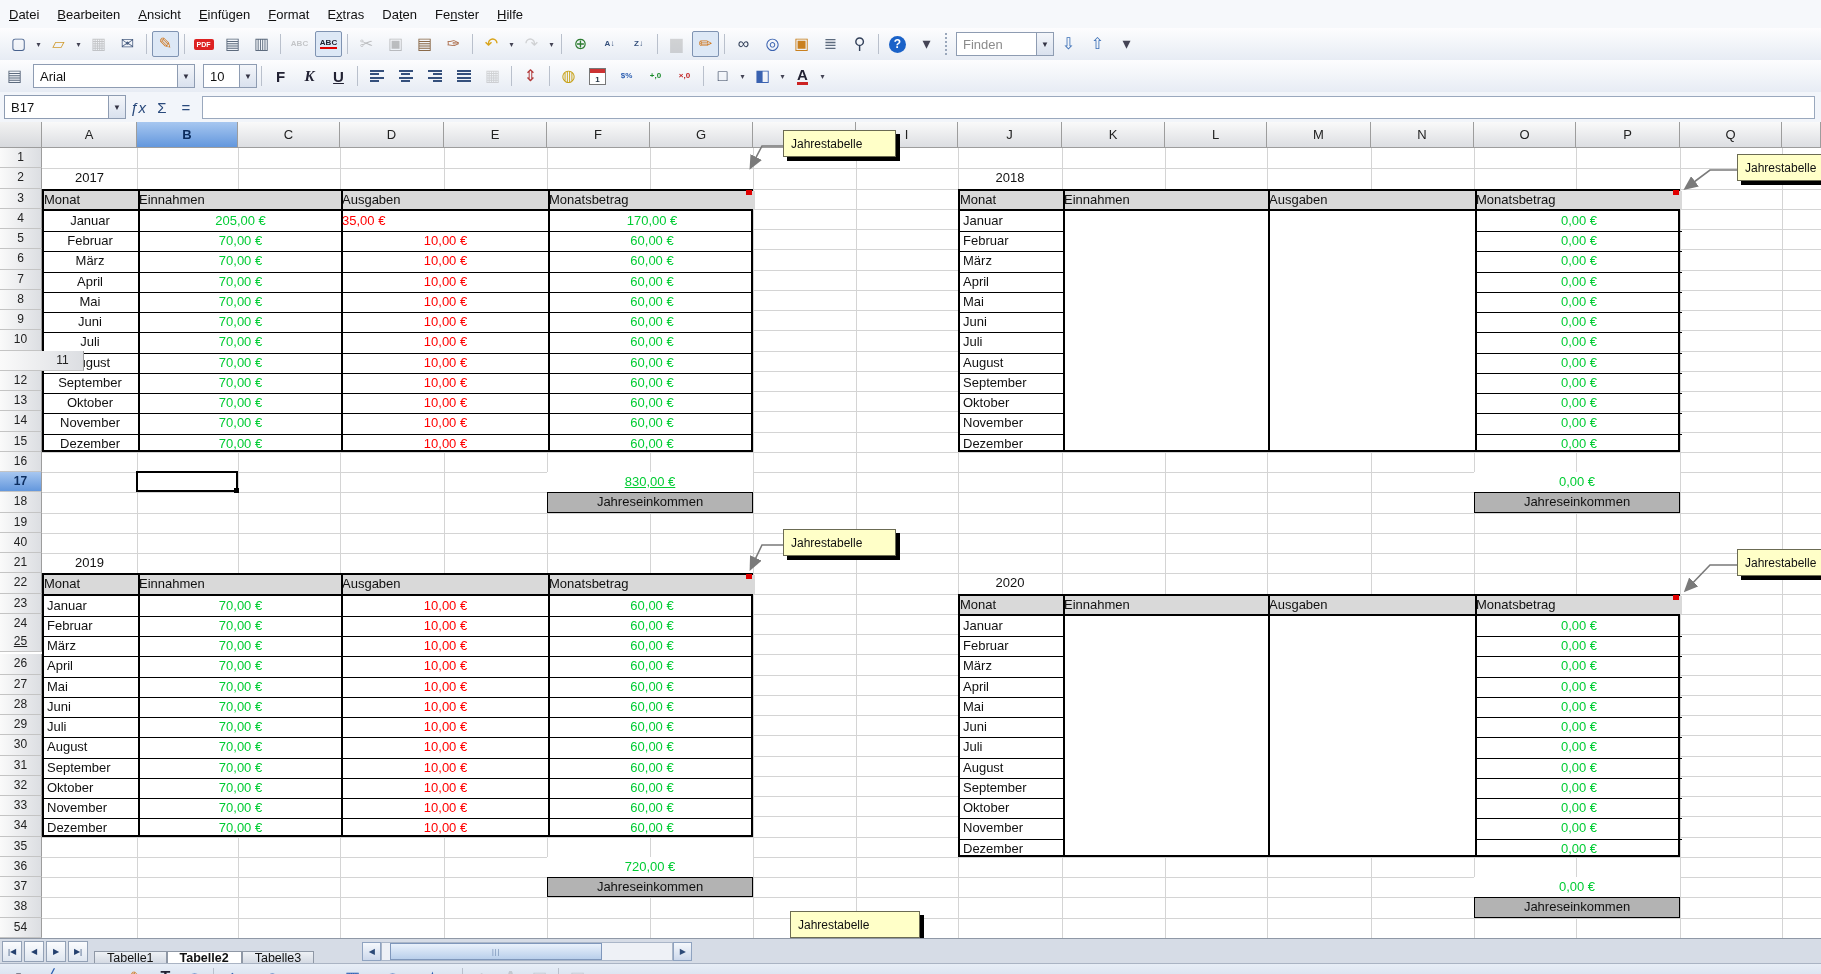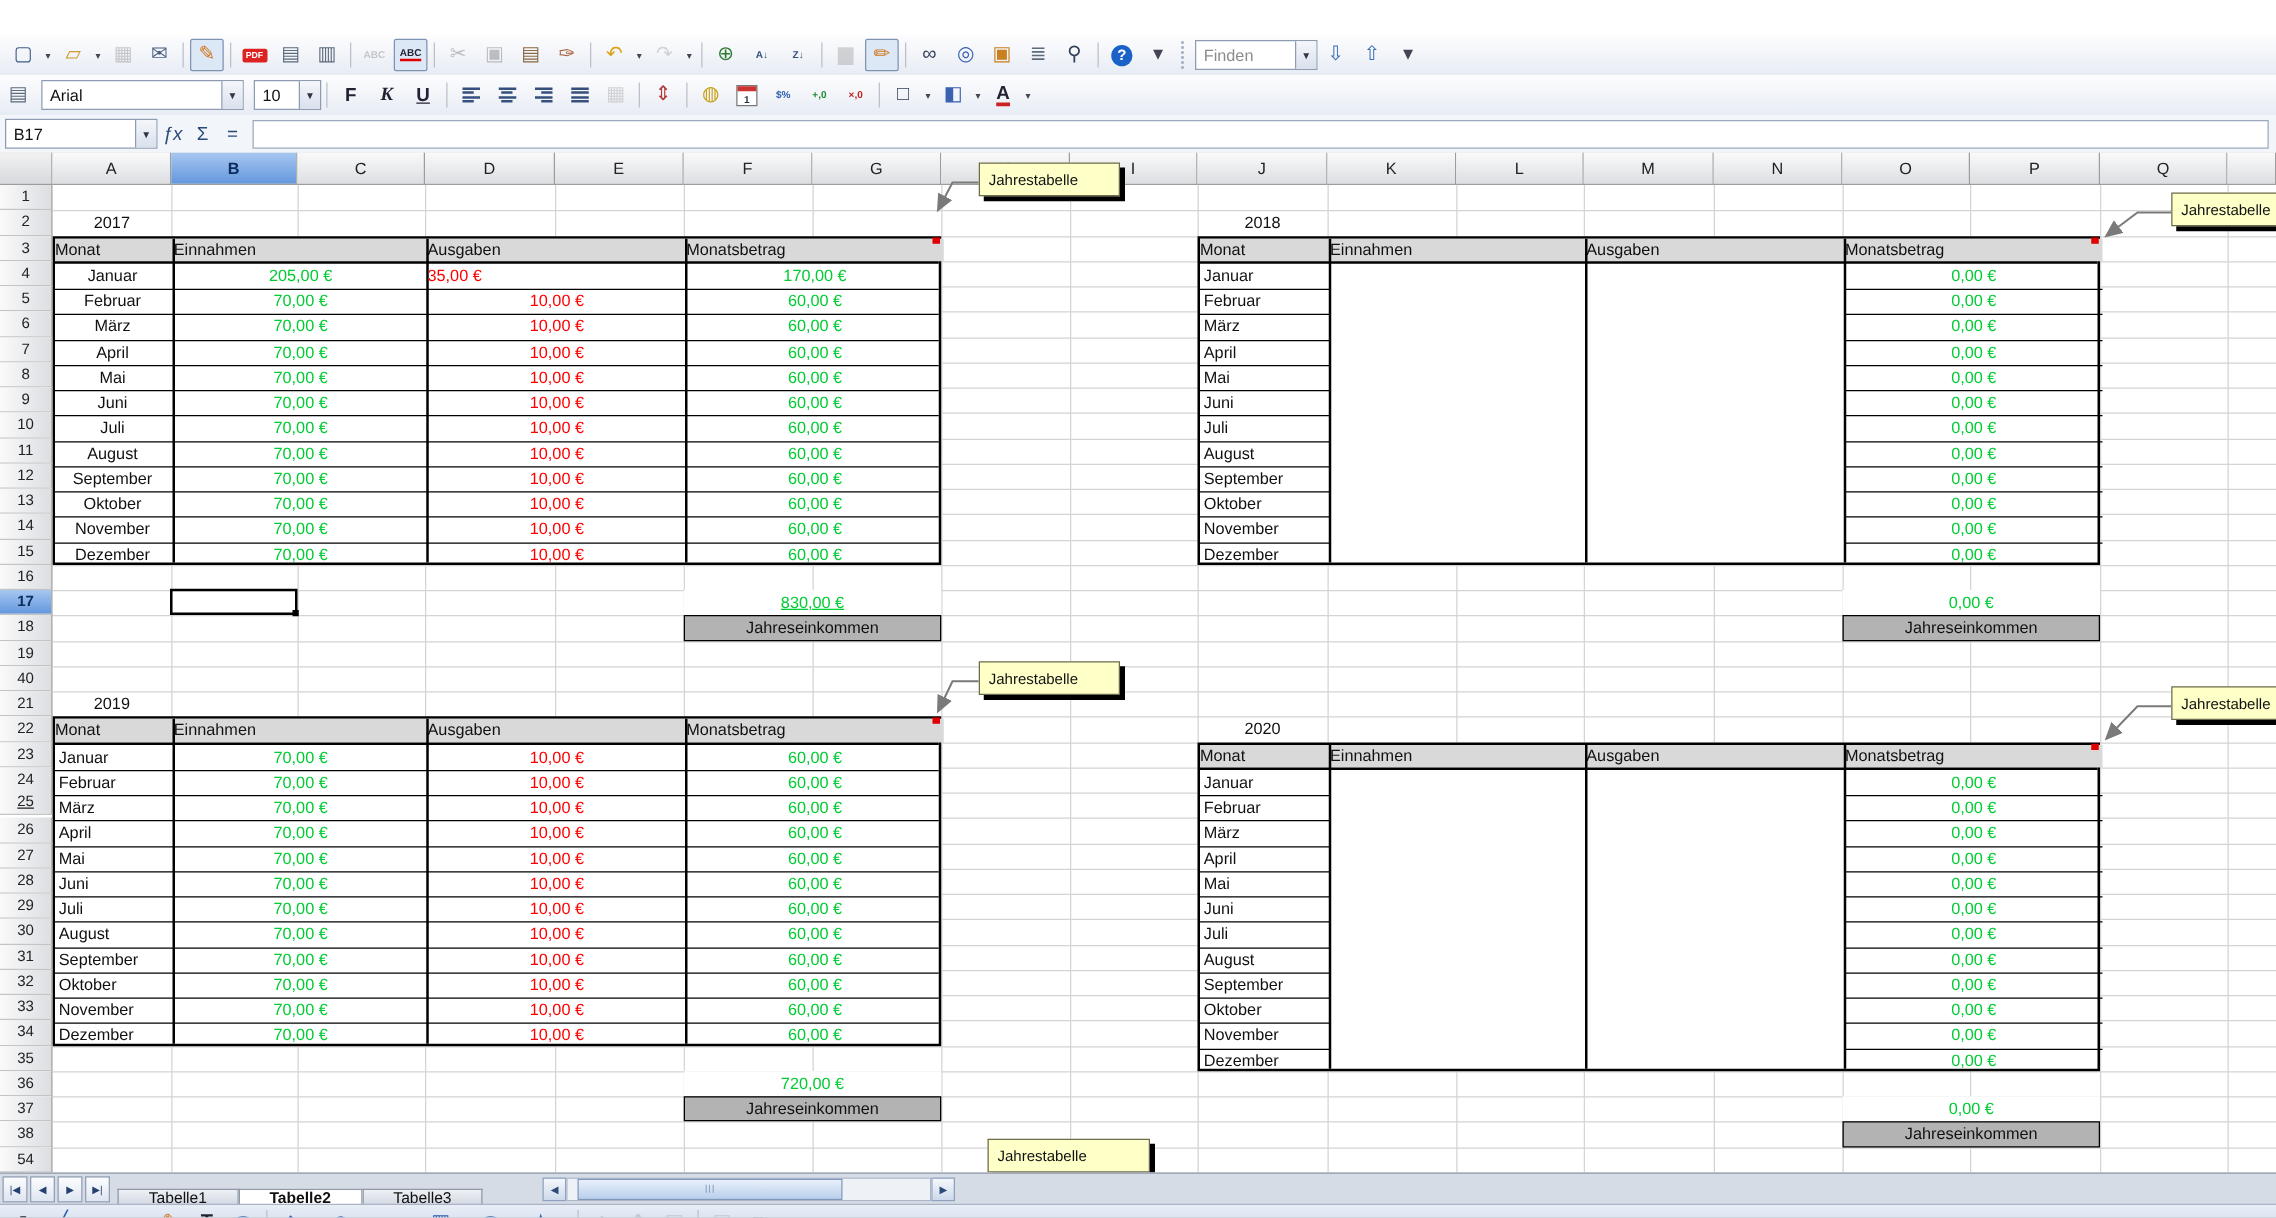--- a/index.html
+++ b/index.html
@@ -60,39 +60,50 @@
   #cursorB17{position:absolute;border:2px solid #000;box-sizing:border-box;}
   #cursorB17:after{content:"";position:absolute;right:-3px;bottom:-3px;width:5px;height:5px;background:#000;}
   .cdot{position:absolute;width:6px;height:5px;background:#e00000;}
   .callout{position:absolute;background:#ffffc8;border:1px solid #6b6b53;box-shadow:4px 4px 0 #000;
            font-size:12px;display:flex;align-items:center;padding:0 7px;box-sizing:border-box;}
   
   #tabbar{position:absolute;left:0;top:938px;width:1821px;height:25px;background:#d6dce6;
           border-top:1px solid #8f98a6;display:flex;align-items:stretch;z-index:30;}
   .navbtn{width:18px;margin:2px 0 2px 2px;background:linear-gradient(#fbfcfe,#dfe6f0);border:1px solid #93a1b6;
           font-size:8px;display:flex;align-items:center;justify-content:center;color:#24406e;}
-  .sheettab{margin-top:12px;padding:2px 24px;border:1px solid #8f98a6;border-bottom:none;
+  .sheettab{margin-top:12px;padding:2px 12px;border:1px solid #8f98a6;border-bottom:none;
             background:linear-gradient(#eef1f5,#d2d8e2);display:flex;align-items:center;font-size:12.5px;}
   .sheettab.active{background:#fff;font-weight:bold;position:relative;z-index:2;}
   #hscroll{display:flex;align-items:center;margin-left:48px;}
   .sbtn{width:17px;height:17px;background:linear-gradient(#f5f8fc,#cdd9ec);border:1px solid #8fa3c0;
         font-size:8px;color:#2c4a78;display:flex;align-items:center;justify-content:center;}
   #strack{width:290px;height:17px;background:#eef1f6;border:1px solid #aab6c8;position:relative;}
   #sthumb{position:absolute;left:8px;top:0;width:210px;height:15px;border:1px solid #7f97bb;
           background:linear-gradient(#e9f1fb,#b9cfeb);display:flex;align-items:center;justify-content:center;
           font-size:7px;letter-spacing:1px;color:#6d87ae;}
   #drawbar{position:absolute;left:0;top:963px;width:1821px;height:28px;display:flex;align-items:center;
            background:linear-gradient(#e8eef7,#c9d6e9);border-top:1px solid #aab4c4;z-index:31;}
   .green{color:#00cc33;} .red{color:#ff0000;}
 </style>
 </head>
 <body>
 
 <div id="root">
 
+  <div id="menubar" class="bar">
+      <div class="menu-item"><u>D</u>atei</div>
+      <div class="menu-item"><u>B</u>earbeiten</div>
+      <div class="menu-item"><u>A</u>nsicht</div>
+      <div class="menu-item"><u>E</u>infügen</div>
+      <div class="menu-item"><u>F</u>ormat</div>
+      <div class="menu-item">E<u>x</u>tras</div>
+      <div class="menu-item">Da<u>t</u>en</div>
+      <div class="menu-item">Fe<u>n</u>ster</div>
+      <div class="menu-item"><u>H</u>ilfe</div>
+    </div>
 
   <div id="stdbar" class="bar">
       <span style="width: 4px;"></span>
       <span class="tb-btn">
         <span class="glyph" style="color: rgb(70, 96, 140);">▢</span>
       </span>
       <span class="dd">▾</span>
       <span class="tb-btn">
         <span class="glyph" style="color: rgb(207, 154, 47);">▱</span>
       </span>
@@ -675,21 +686,21 @@
       <div class="rhead" style="top: 26px; height: 19.256px; line-height: 19.256px;">1</div>
       <div class="rhead" style="top: 46.256px; height: 19.256px; line-height: 19.256px;">2</div>
       <div class="rhead" style="top: 66.512px; height: 19.256px; line-height: 19.256px;">3</div>
       <div class="rhead" style="top: 86.768px; height: 19.256px; line-height: 19.256px;">4</div>
       <div class="rhead" style="top: 107.024px; height: 19.256px; line-height: 19.256px;">5</div>
       <div class="rhead" style="top: 127.28px; height: 19.256px; line-height: 19.256px;">6</div>
       <div class="rhead" style="top: 147.536px; height: 19.256px; line-height: 19.256px;">7</div>
       <div class="rhead" style="top: 167.792px; height: 19.256px; line-height: 19.256px;">8</div>
       <div class="rhead" style="top: 188.048px; height: 19.256px; line-height: 19.256px;">9</div>
       <div class="rhead" style="top: 208.304px; height: 19.256px; line-height: 19.256px;">10</div>
-      <div class="rhead" style="top: 228.56px; height: 19.256px; line-height: 19.256px;">11</div>
+      <div class="rhead" style="top: 228.56px; height: 19.256px; line-height: 19.256px; padding-left: 42px;">11</div>
       <div class="rhead" style="top: 248.816px; height: 19.256px; line-height: 19.256px;">12</div>
       <div class="rhead" style="top: 269.072px; height: 19.256px; line-height: 19.256px;">13</div>
       <div class="rhead" style="top: 289.328px; height: 19.256px; line-height: 19.256px;">14</div>
       <div class="rhead" style="top: 309.584px; height: 19.256px; line-height: 19.256px;">15</div>
       <div class="rhead" style="top: 329.84px; height: 19.256px; line-height: 19.256px;">16</div>
       <div class="rhead sel" style="top: 350.096px; height: 19.256px; line-height: 19.256px; font-weight: bold;">17</div>
       <div class="rhead" style="top: 370.352px; height: 19.256px; line-height: 19.256px;">18</div>
       <div class="rhead" style="top: 390.608px; height: 19.256px; line-height: 19.256px;">19</div>
       <div class="rhead" style="top: 410.864px; height: 19.256px; line-height: 19.256px;">40</div>
       <div class="rhead" style="top: 431.12px; height: 19.256px; line-height: 19.256px;">21</div>

